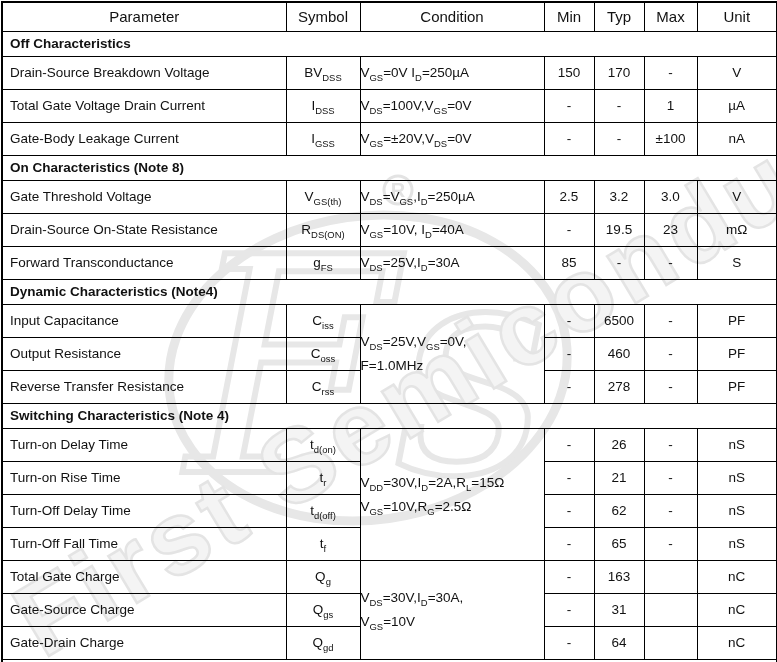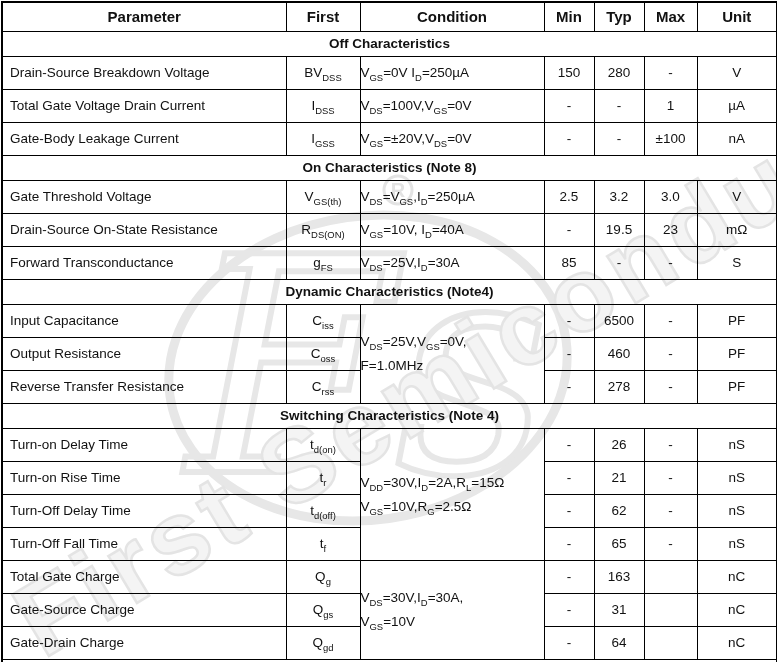--- a/index.html
+++ b/index.html
@@ -34,23 +34,23 @@
     border-collapse:collapse;table-layout:fixed;
     background:transparent;
   }
   .spec th,.spec td{
     border:1px solid #000;
     padding:0;height:24px;
     font-size:13.5px;line-height:1.2;
     overflow:hidden;
   }
   table.spec{border:2px solid #000;}
-  .spec thead th{height:28px;font-size:15px;font-weight:bold;text-align:center;}
+  .spec thead th{height:28px;font-size:15px;font-weight:normal;text-align:center;}
   .spec td.section-title{
-    font-weight:bold;text-align:center;padding:0 7px;font-size:13.5px;
+    font-weight:bold;text-align:left;padding:0 7px;font-size:13.5px;
   }
   .spec td.param{text-align:left;padding:4px 7px;}
   .spec td.sym,.spec td.val{text-align:center;}
   .spec td.cond{text-align:left;white-space:pre-line;line-height:24px;}
   .spec td.cond.left{text-align:left;padding:0 8px;white-space:normal;}
   .spec tr.small td{font-size:11px;}
   .spec sub{font-size:0.7em;line-height:0;}
 </style>
 </head>
 <body>
@@ -71,38 +71,38 @@
       <col style="width:74px">
       <col style="width:184px">
     <col style="width:50px">
       <col style="width:50px">
       <col style="width:53px">
       <col style="width:80px">
   </colgroup>
   <thead>
     <tr>
       <th>Parameter</th>
-      <th>First</th>
+      <th>Symbol</th>
       <th>Condition</th>
       <th>Min</th>
       <th>Typ</th>
       <th>Max</th>
       <th>Unit</th>
     </tr>
   </thead>
   <tbody>
       <tr>
         <td colspan="7" class="section-title">Off Characteristics</td>
       </tr>
       <tr>
         <td class="param">Drain-Source Breakdown Voltage</td>
         <td class="sym">BV<sub>DSS</sub></td>
         <td class="cond">V<sub>GS</sub>=0V I<sub>D</sub>=250µA</td>
         <td class="val">150</td>
-        <td class="val">280</td>
+        <td class="val">170</td>
         <td class="val">-</td>
         <td class="val">V</td>
       </tr>
       <tr>
         <td class="param">Total Gate Voltage Drain Current</td>
         <td class="sym">I<sub>DSS</sub></td>
         <td class="cond">V<sub>DS</sub>=100V,V<sub>GS</sub>=0V</td>
         <td class="val">-</td>
         <td class="val">-</td>
         <td class="val">1</td>

